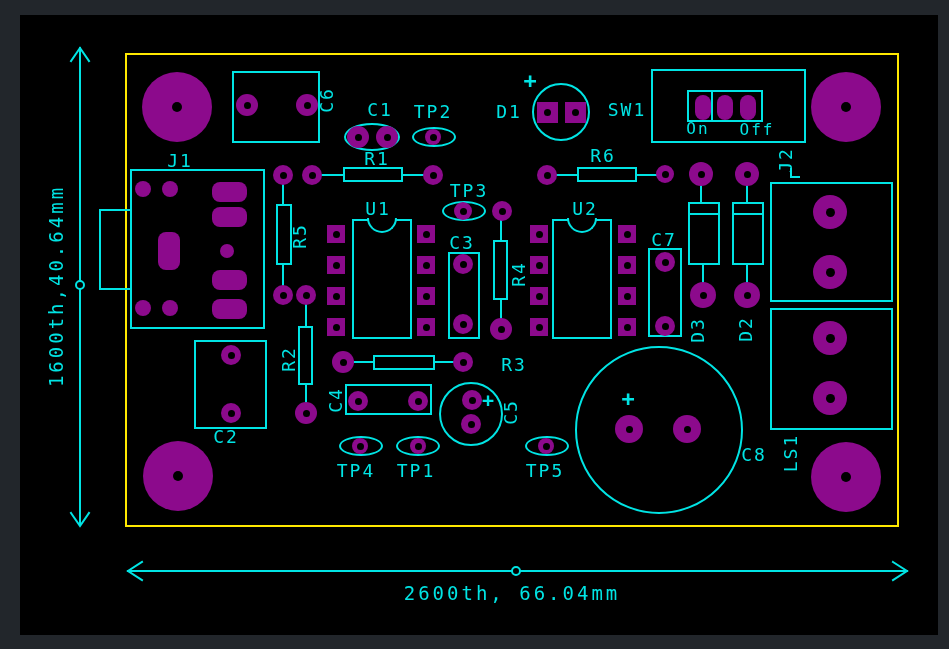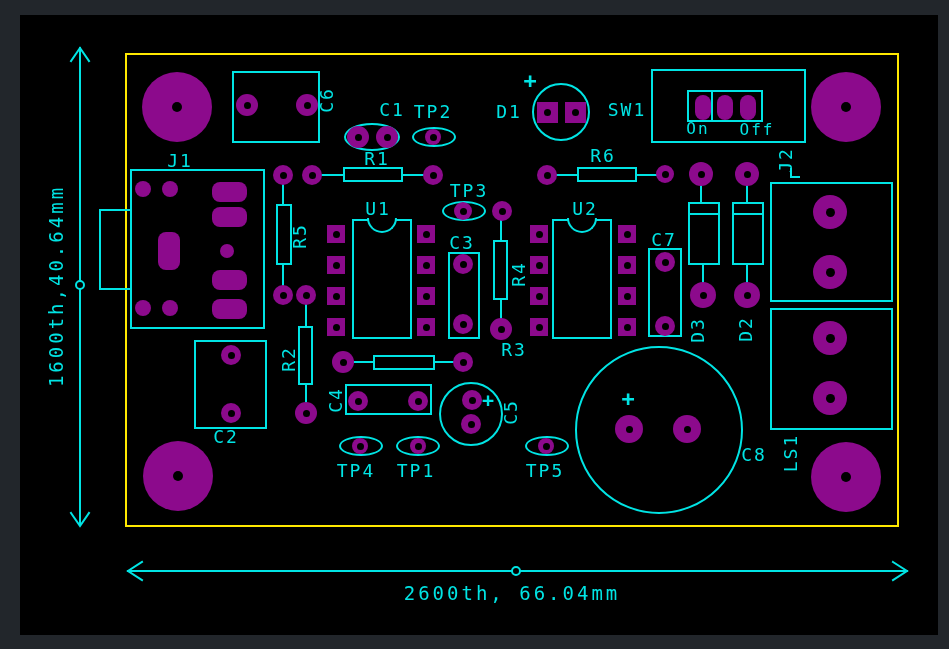--- a/index.html
+++ b/index.html
@@ -98,21 +98,21 @@
     <div class="rr" style="left:158px;top:232px;width:22px;height:38px"></div>
     <div class="pr" style="left:220px;top:244px;width:14px;height:14px"></div>
     <div class="rr" style="left:212px;top:182px;width:35px;height:20px"></div>
     <div class="rr" style="left:212px;top:207px;width:35px;height:20px"></div>
     <div class="rr" style="left:212px;top:270px;width:35px;height:20px"></div>
     <div class="rr" style="left:212px;top:299px;width:35px;height:20px"></div>
   </div>
 
   
   <div style="display:contents">
-    <div class="lb" style="left:392px;top:110px">C1</div>
+    <div class="lb" style="left:380px;top:110px">C1</div>
     <div class="oc" style="left:344px;top:123px;width:56px;height:28px"></div>
     <div class="pr hole" style="left:347px;top:126px;width:22px;height:22px"></div>
     <div class="pr hole" style="left:376px;top:126px;width:22px;height:22px"></div>
   </div>
   <div style="display:contents">
     <div class="lb" style="left:433px;top:112px">TP2</div>
     <div class="oc" style="left:412px;top:127px;width:44px;height:20px"></div>
     <div class="pr hole" style="left:425px;top:129px;width:16px;height:16px"></div>
   </div>
 
@@ -248,21 +248,21 @@
   </div>
   <div style="display:contents">
     <div class="ol" style="left:770px;top:308px;width:123px;height:122px"></div>
     <div class="pr hole-md" style="left:813px;top:321px;width:34px;height:34px"></div>
     <div class="pr hole-md" style="left:813px;top:381px;width:34px;height:34px"></div>
     <div class="lb lbv" style="left:791px;top:453px">LS1</div>
   </div>
 
   
   <div style="display:contents">
-    <div class="lb" style="left:514px;top:350px">R3</div>
+    <div class="lb" style="left:514px;top:365px">R3</div>
     <div class="ol" style="left:373px;top:355px;width:62px;height:15px"></div>
     <div class="pr hole" style="left:332px;top:351px;width:22px;height:22px"></div>
     <div class="pr hole" style="left:453px;top:352px;width:20px;height:20px"></div>
   </div>
   <div style="display:contents">
     <div class="lb lbv" style="left:336px;top:400px">C4</div>
     <div class="ol" style="left:345px;top:384px;width:87px;height:31px"></div>
     <div class="pr hole" style="left:348px;top:391px;width:20px;height:20px"></div>
     <div class="pr hole" style="left:408px;top:391px;width:20px;height:20px"></div>
   </div>

